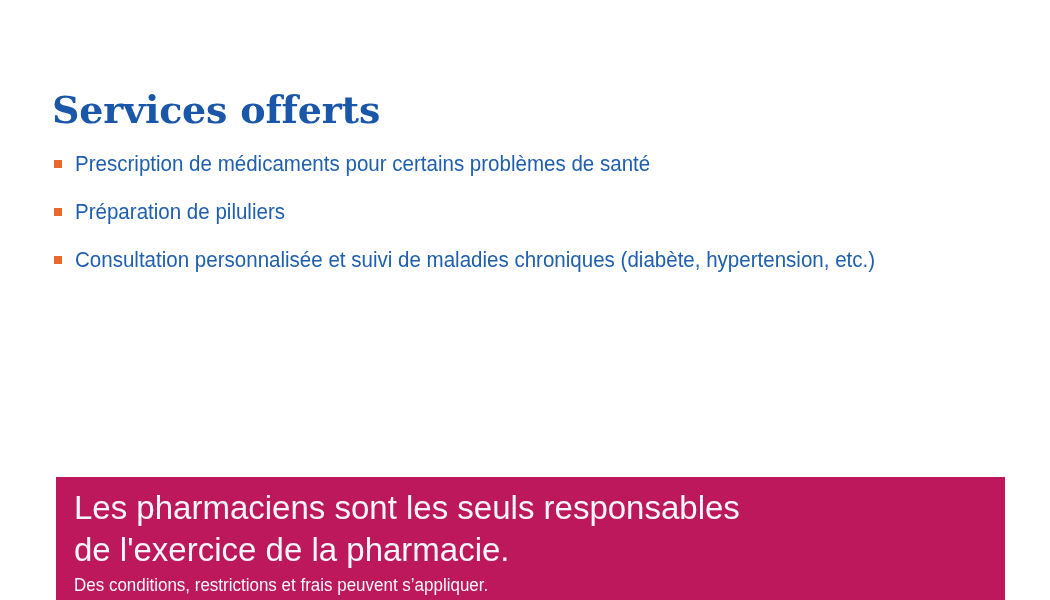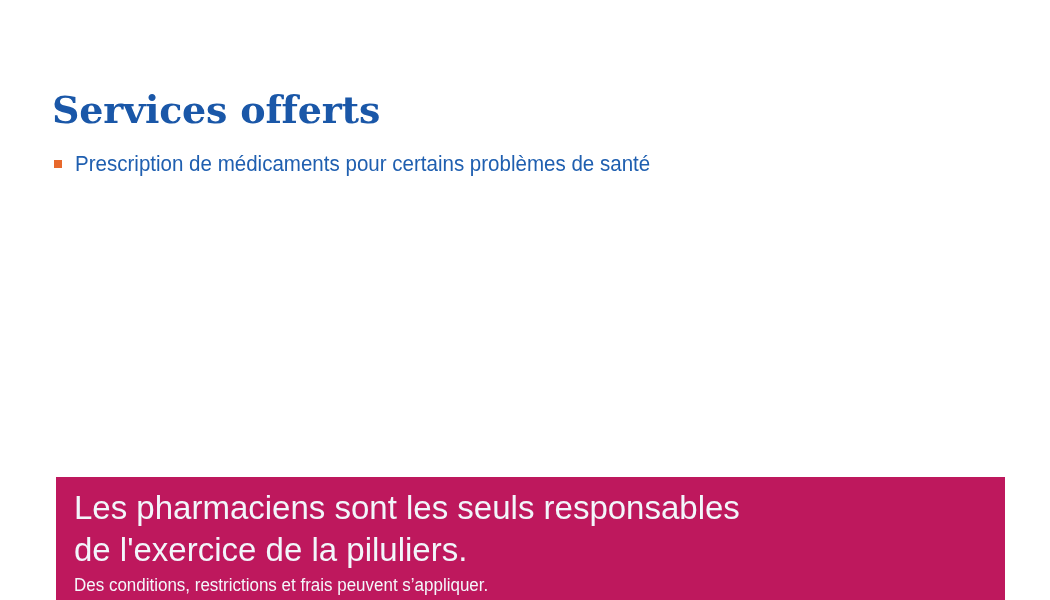--- a/index.html
+++ b/index.html
@@ -113,23 +113,31 @@
 
 <div class="slide">
 
   <h1 class="slide-title">Services offerts</h1>
 
   <ul class="bullet-list">
     <li class="bullet-item">
       <span class="bullet-marker"></span>
       <span class="bullet-text">Prescription de médicaments pour certains problèmes de santé</span>
     </li>
+    <li class="bullet-item">
+      <span class="bullet-marker"></span>
+      <span class="bullet-text">Préparation de piluliers</span>
+    </li>
+    <li class="bullet-item">
+      <span class="bullet-marker"></span>
+      <span class="bullet-text">Consultation personnalisée et suivi de maladies chroniques (diabète, hypertension, etc.)</span>
+    </li>
   </ul>
 
   <div class="callout">
     <div class="callout-heading">
       <span class="line">Les pharmaciens sont les seuls responsables</span>
-      <span class="line">de l'exercice de la piluliers.</span>
+      <span class="line">de l'exercice de la pharmacie.</span>
     </div>
     <div class="callout-subtext">Des conditions, restrictions et frais peuvent s’appliquer.</div>
   </div>
 
 </div>
 
 </body></html>

